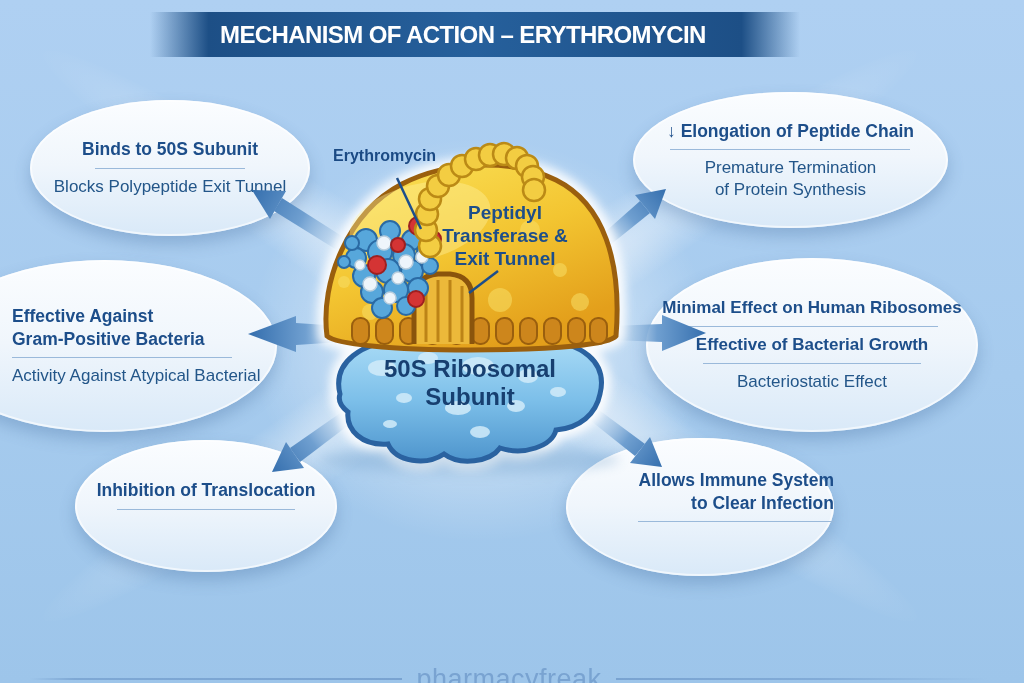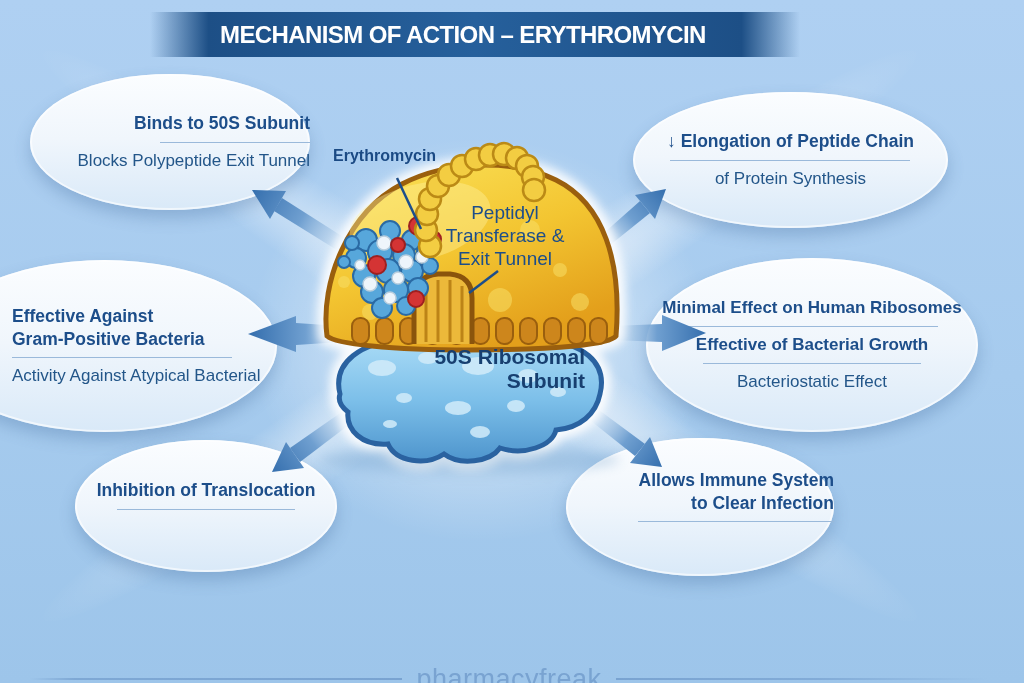--- a/index.html
+++ b/index.html
@@ -36,38 +36,38 @@
     position:absolute; border-radius:50%;
     background:linear-gradient(180deg,#fbfdff 0%,#f0f6fc 48%,#d9e9f8 100%);
     box-shadow:0 8px 16px rgba(62,103,153,.30), inset 0 0 0 2px rgba(255,255,255,.6);
     display:flex; flex-direction:column; justify-content:center; align-items:center;
     text-align:center; color:#1d4e8a;
   }
   .b-title{ font-weight:bold; font-size:17.5px; line-height:1.28; }
   .b-sub{ font-weight:normal; font-size:17px; line-height:1.28; color:#235689; }
   .b-div{ height:1px; background:#9ab9da; margin:7px 0; }
 
-  #bubble-top-left{ left:30px; top:74px; width:280px; height:136px;align-items:flex-end; }
+  #bubble-top-left{ left:30px; top:100px; width:280px; height:136px; }
   #bubble-top-right{ left:633px; top:92px; width:315px; height:136px; }
   #bubble-mid-left{ left:-68px; top:260px; width:345px; height:172px;
                     padding-left:80px; align-items:flex-start; text-align:left; }
   #bubble-mid-right{ left:646px; top:258px; width:332px; height:174px; }
   #bubble-bottom-left{ left:75px; top:440px; width:262px; height:132px; }
   #bubble-bottom-right{ left:566px; top:438px; width:268px; height:138px;
                         padding-left:42px; align-items:flex-end; text-align:left; }
   #bubble-bottom-left .inner, #bubble-bottom-right .inner{ transform:translateY(-8px); }
   .inner{ display:flex; flex-direction:column; align-items:inherit; text-align:inherit; }
 
   
   .center-label{ position:absolute; color:#1b4a84; }
   #label-drug{ left:333px; top:147px; font-size:16px; font-weight:bold; }
   #label-site{ left:438px; top:201px; width:134px; text-align:center;
-               font-size:19px; font-weight:normal; line-height:1.22; color:#1d4e8a;}
-  #label-subunit{ left:355px; top:345px; width:230px; text-align:right;
-                  font-size:21px; font-weight:bold; color:#173f70; }
+               font-size:19px; font-weight:bold; line-height:1.22; color:#1d4e8a;}
+  #label-subunit{ left:355px; top:355px; width:230px; text-align:center;
+                  font-size:24px; font-weight:bold; color:#173f70; }
 
   svg.art{ position:absolute; left:0; top:0; pointer-events:none; }
 
   
   .watermark{
     position:absolute; left:30px; top:661px; width:958px; height:36px;
     display:flex; align-items:center; gap:14px;
   }
   .wm-line{ flex:1; height:2px; }
   .wm-line.left{ background:linear-gradient(90deg, rgba(121,163,209,0) 0%, rgba(121,163,209,.85) 12%, #79a3d1 100%); }
@@ -88,20 +88,21 @@
       <span class="b-title">Binds to 50S Subunit</span>
       <span class="b-div" style="width:150px"></span>
       <span class="b-sub">Blocks Polypeptide Exit Tunnel</span>
     </div>
   </div>
 
   <div class="bubble" id="bubble-top-right">
     <div class="inner">
       <span class="b-title">↓ Elongation of Peptide Chain</span>
       <span class="b-div" style="width:240px"></span>
+      <span class="b-sub">Premature Termination</span>
       <span class="b-sub">of Protein Synthesis</span>
     </div>
   </div>
 
   <div class="bubble" id="bubble-mid-left">
     <div class="inner">
       <span class="b-title">Effective Against</span>
       <span class="b-title">Gram-Positive Bacteria</span>
       <span class="b-div" style="width:220px"></span>
       <span class="b-sub">Activity Against Atypical Bacterial</span>

